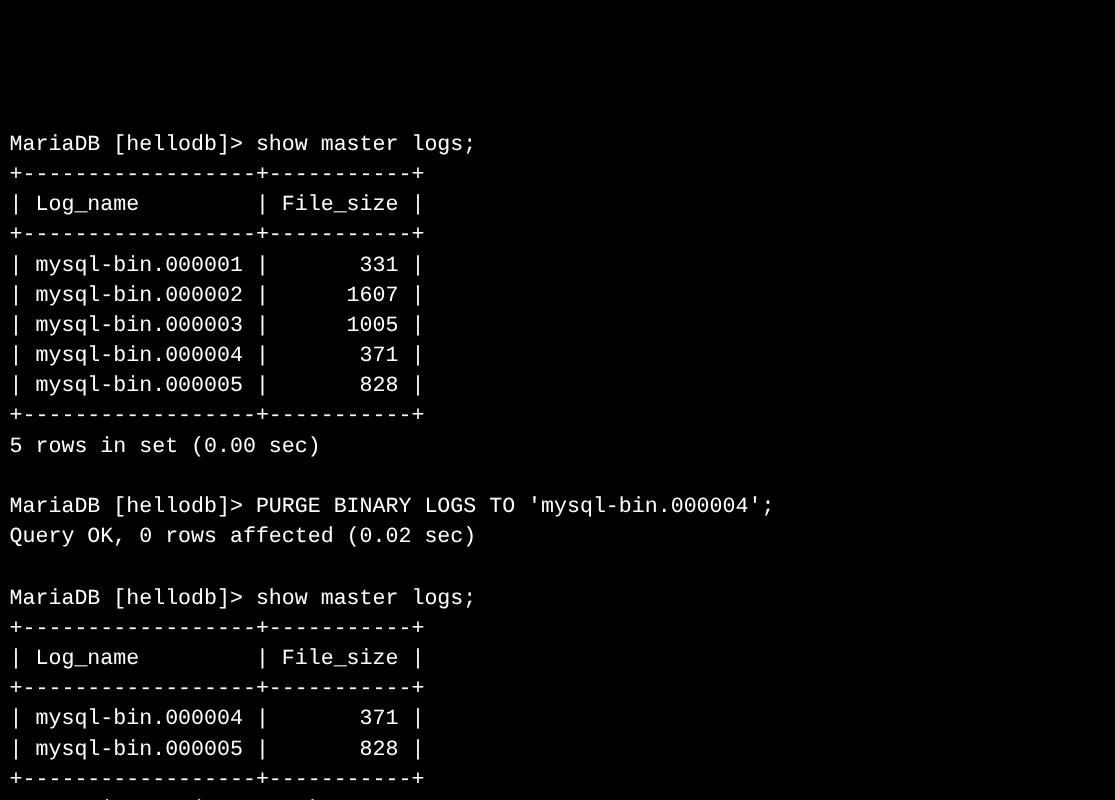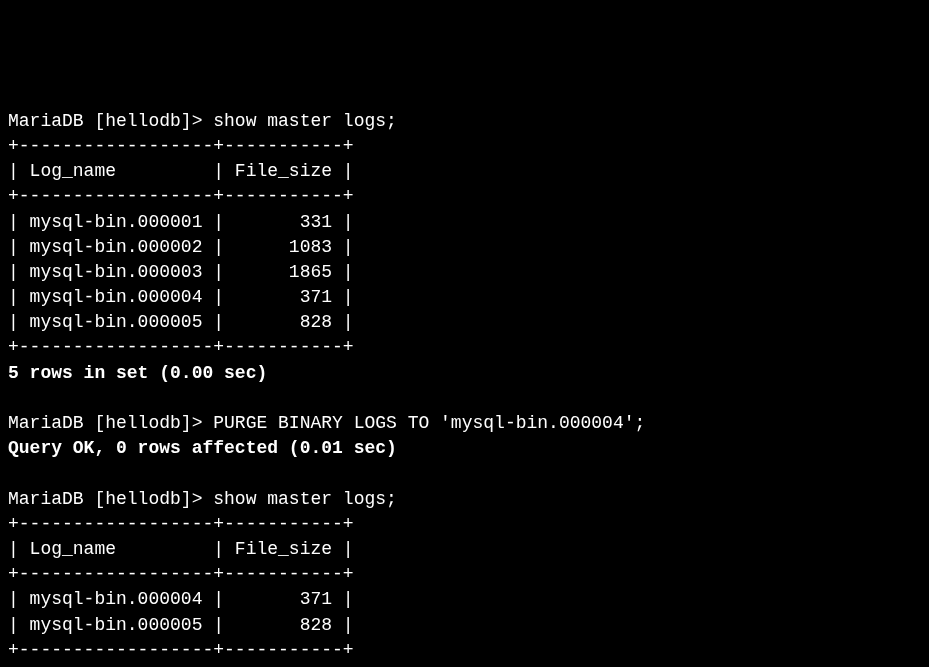--- a/index.html
+++ b/index.html
@@ -6,42 +6,42 @@
       margin: 0;
       padding: 8px;
       background: #000000;
       color: #ffffff;
       font-family: "Consolas", "Courier New", monospace;
       font-size: 18px;
       line-height: 1.4;
       white-space: pre;
     }
     .bold {
-      font-weight: bold;
+      font-weight: normal;
     }
   </style>
 </head>
 <body>
 
 
 
 <span><span>MariaDB [hellodb]&gt; show master logs;</span>
 <span>+------------------+-----------+</span>
 <span>| Log_name         | File_size |</span>
 <span>+------------------+-----------+</span>
 <span>| mysql-bin.000001 |       331 |</span>
-<span>| mysql-bin.000002 |      1083 |</span>
-<span>| mysql-bin.000003 |      1865 |</span>
+<span>| mysql-bin.000002 |      1607 |</span>
+<span>| mysql-bin.000003 |      1005 |</span>
 <span>| mysql-bin.000004 |       371 |</span>
 <span>| mysql-bin.000005 |       828 |</span>
 <span>+------------------+-----------+</span>
 <span class="bold">5 rows in set (0.00 sec)</span>
 
 <span>MariaDB [hellodb]&gt; PURGE BINARY LOGS TO 'mysql-bin.000004';</span>
-<span class="bold">Query OK, 0 rows affected (0.01 sec)</span>
+<span class="bold">Query OK, 0 rows affected (0.02 sec)</span>
 
 <span>MariaDB [hellodb]&gt; show master logs;</span>
 <span>+------------------+-----------+</span>
 <span>| Log_name         | File_size |</span>
 <span>+------------------+-----------+</span>
 <span>| mysql-bin.000004 |       371 |</span>
 <span>| mysql-bin.000005 |       828 |</span>
 <span>+------------------+-----------+</span>
 <span class="bold">2 rows in set (0.00 sec)</span></span>
 

